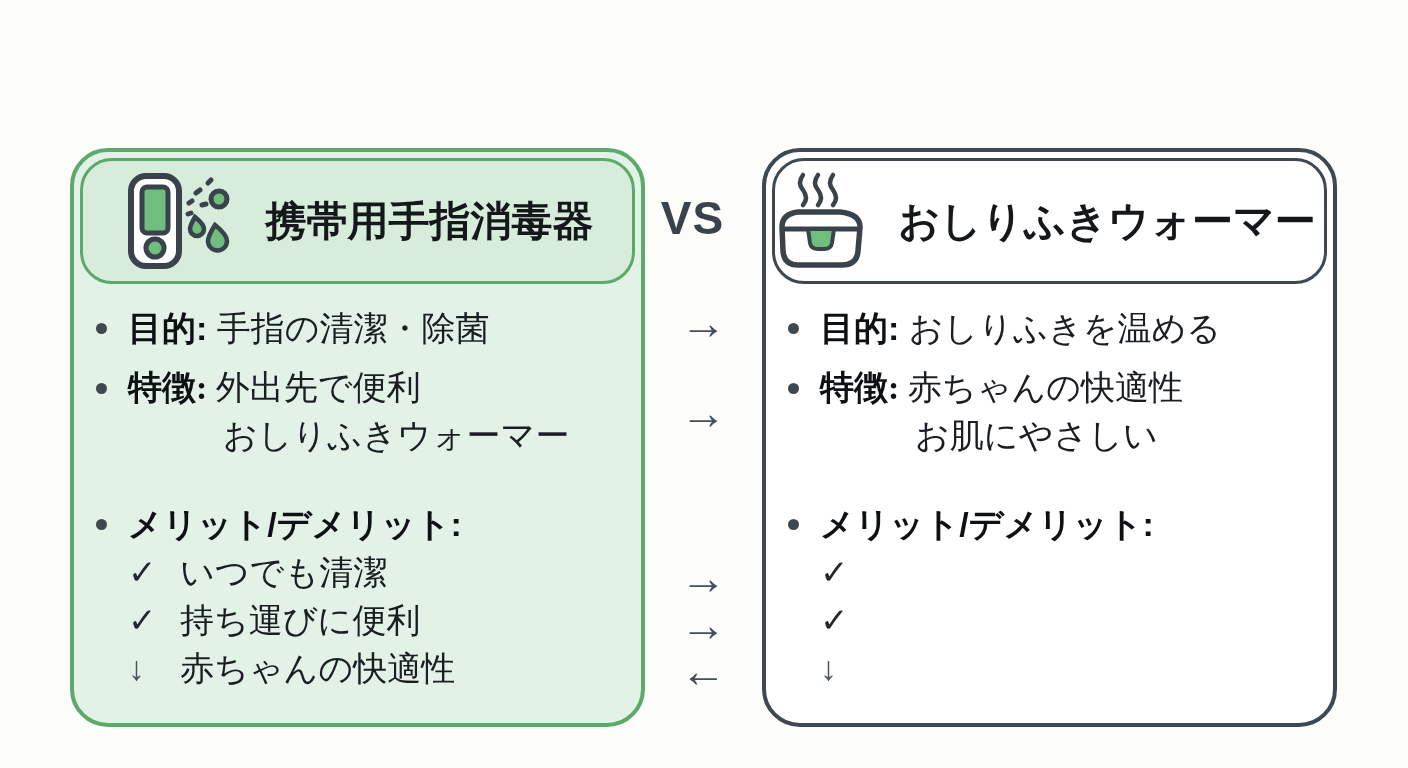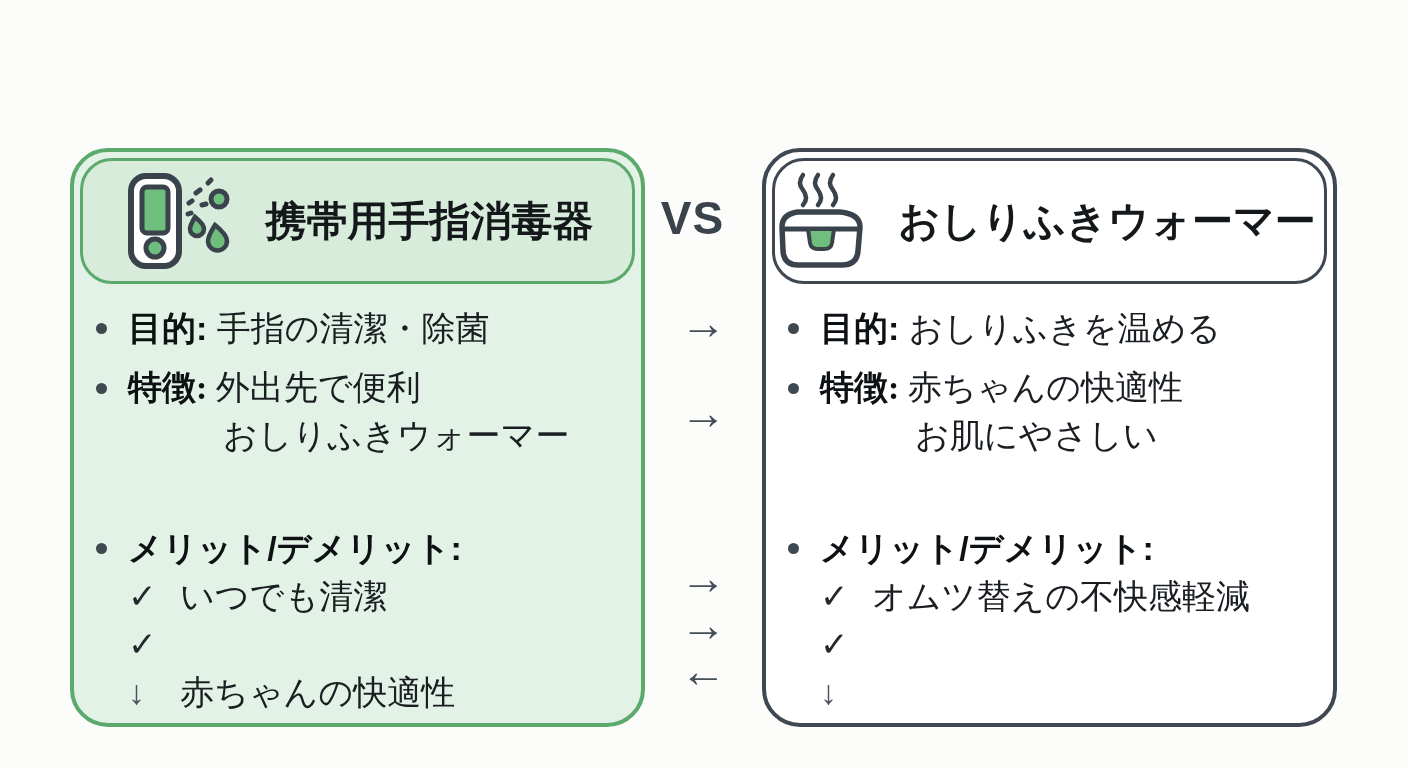--- a/index.html
+++ b/index.html
@@ -55,21 +55,21 @@
   }
   .card-body { padding: 0 18px 0 22px; }
   .row {
     display: flex;
     align-items: flex-start;
     font-size: 34px;
     line-height: 48px;
   }
   .row.purpose { margin-top: 20px; }
   .row.feature { margin-top: 12px; font-family: Liberation Serif, serif; }
-  .row.merits  { margin-top: 64px; }
+  .row.merits  { margin-top: 40px; }
   .bullet-col {
     width: 32px;
     flex: 0 0 32px;
     display: flex;
     align-items: center;
     height: 48px;
   }
   .dot {
     width: 11px; height: 11px;
     border-radius: 50%;
@@ -169,20 +169,21 @@
             <span class="dot"></span>
           </span>
         <span class="row-text lbl">メリット/デメリット:</span>
       </div>
       <div class="point">
         <span class="mark">✓</span>
         <span>いつでも清潔</span>
       </div>
       <div class="point">
         <span class="mark">✓</span>
+        <span>持ち運びに便利</span>
       </div>
       <div class="point down">
         <span class="mark">↓</span>
         <span>赤ちゃんの快適性</span>
       </div>
     </div>
   </div>
 
   <div class="vs-label">VS</div>
   <div class="flow-arrow a0">→</div>
@@ -224,21 +225,20 @@
         </span>
       </div>
       <div class="row merits">
         <span class="bullet-col">
             <span class="dot"></span>
           </span>
         <span class="row-text lbl">メリット/デメリット:</span>
       </div>
       <div class="point">
         <span class="mark">✓</span>
-        <span>オムツ替えの不快感軽減</span>
       </div>
       <div class="point">
         <span class="mark">✓</span>
       </div>
       <div class="point down">
         <span class="mark">↓</span>
       </div>
     </div>
   </div>
 

